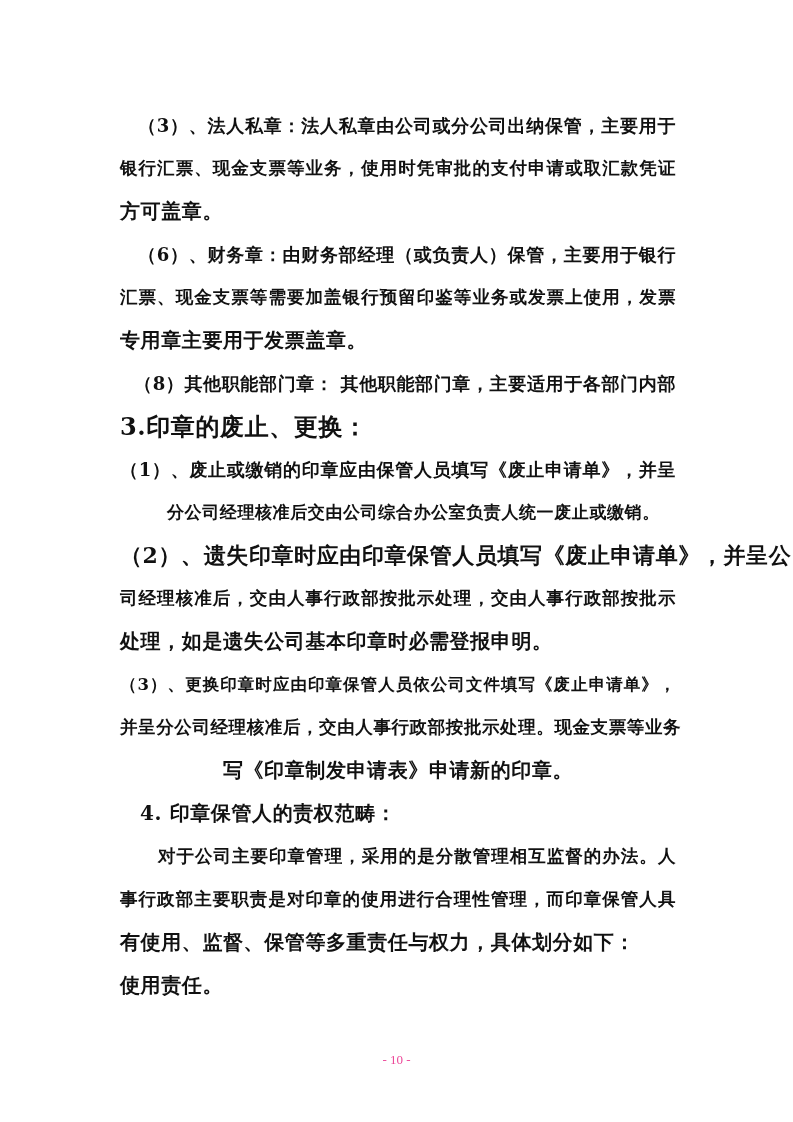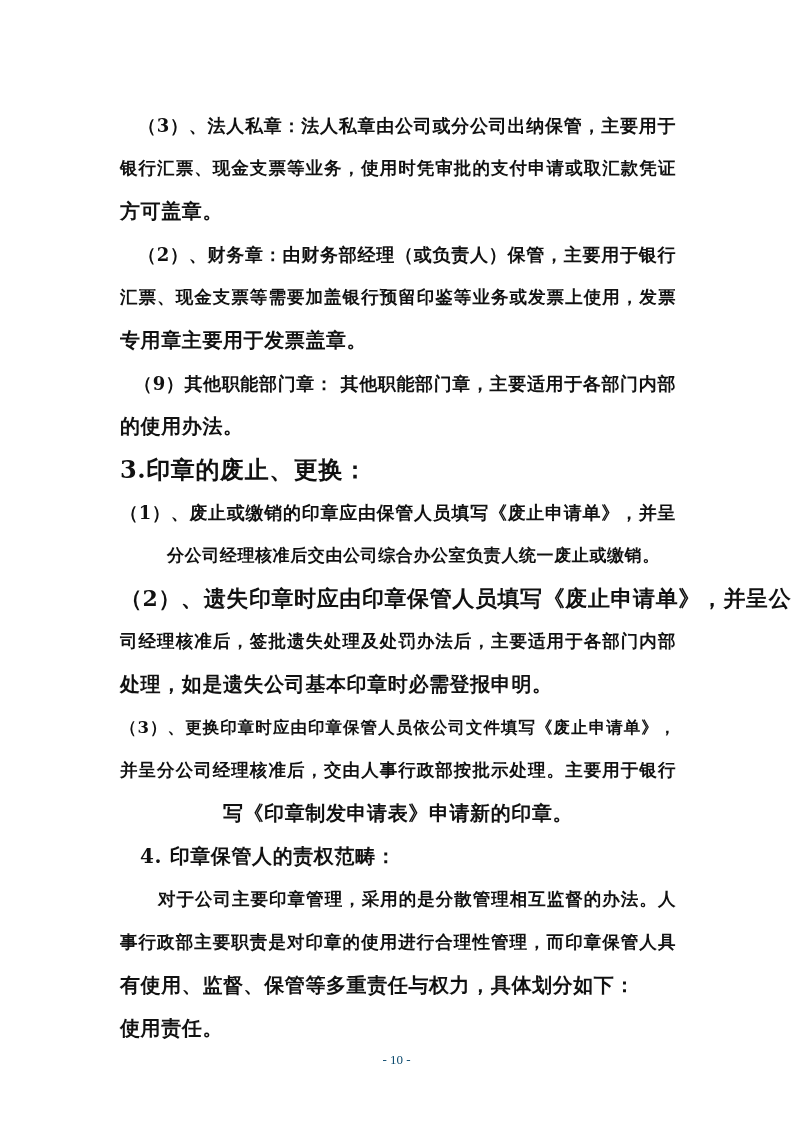--- a/index.html
+++ b/index.html
@@ -42,45 +42,44 @@
       text-align-last: justify;
     }
     .page-number {
       position: absolute;
       left: 0;
       width: 793px;
       top: 1040px;
       text-align: center;
       font-size: 13px;
       font-family: "Liberation Serif", "DejaVu Serif", serif;
-      color: #0c4a6e;
+      color: #ec4899;
     }
   </style>
 </head>
 <body>
 
 <div class="page">
   <div class="body-text" id="body-text">
 
     <div class="line justify" style="padding-left: 18px; white-space: nowrap; font-size: 18px;">（3）、法人私章：法人私章由公司或分公司出纳保管，主要用于</div>
     <div class="line justify" style="white-space: nowrap; font-size: 17.5px;">银行汇票、现金支票等业务，使用时凭审批的支付申请或取汇款凭证</div>
     <div class="line" style="white-space: nowrap; font-size: 20px;">方可盖章。</div>
-    <div class="line justify" style="padding-left: 18px; white-space: nowrap; font-size: 18px;">（2）、财务章：由财务部经理（或负责人）保管，主要用于银行</div>
+    <div class="line justify" style="padding-left: 18px; white-space: nowrap; font-size: 18px;">（6）、财务章：由财务部经理（或负责人）保管，主要用于银行</div>
     <div class="line justify" style="white-space: nowrap; font-size: 17.5px;">汇票、现金支票等需要加盖银行预留印鉴等业务或发票上使用，发票</div>
     <div class="line" style="white-space: nowrap; font-size: 20px;">专用章主要用于发票盖章。</div>
-    <div class="line justify" style="padding-left: 14px; white-space: nowrap; font-size: 18px;">（9）其他职能部门章：  其他职能部门章，主要适用于各部门内部</div>
-    <div class="line" style="white-space: nowrap; font-size: 20px;">的使用办法。</div>
+    <div class="line justify" style="padding-left: 14px; white-space: nowrap; font-size: 18px;">（8）其他职能部门章：  其他职能部门章，主要适用于各部门内部</div>
     <div class="line" style="white-space: nowrap; font-size: 24px;">3.印章的废止、更换：</div>
     <div class="line justify" style="white-space: nowrap; font-size: 18px;">（1）、废止或缴销的印章应由保管人员填写《废止申请单》，并呈</div>
     <div class="line" style="white-space: nowrap; font-size: 17px; margin-left: 47px;">分公司经理核准后交由公司综合办公室负责人统一废止或缴销。</div>
     <div class="line justify" style="white-space: nowrap; font-size: 22px;">（2）、遗失印章时应由印章保管人员填写《废止申请单》，并呈公</div>
-    <div class="line justify" style="white-space: nowrap; font-size: 17.5px;">司经理核准后，签批遗失处理及处罚办法后，主要适用于各部门内部</div>
+    <div class="line justify" style="white-space: nowrap; font-size: 17.5px;">司经理核准后，交由人事行政部按批示处理，交由人事行政部按批示</div>
     <div class="line" style="white-space: nowrap; font-size: 20px;">处理，如是遗失公司基本印章时必需登报申明。</div>
     <div class="line justify" style="white-space: nowrap; font-size: 16.5px;">（3）、更换印章时应由印章保管人员依公司文件填写《废止申请单》，</div>
-    <div class="line justify" style="white-space: nowrap; font-size: 17.5px;">并呈分公司经理核准后，交由人事行政部按批示处理。主要用于银行</div>
+    <div class="line justify" style="white-space: nowrap; font-size: 17.5px;">并呈分公司经理核准后，交由人事行政部按批示处理。现金支票等业务</div>
     <div class="line" style="white-space: nowrap; font-size: 20px; text-align: center;">写《印章制发申请表》申请新的印章。</div>
     <div class="line" style="padding-left: 20px; white-space: nowrap; font-size: 20px;">4. 印章保管人的责权范畴：</div>
     <div class="line justify" style="padding-left: 38px; white-space: nowrap; font-size: 17.5px;">对于公司主要印章管理，采用的是分散管理相互监督的办法。人</div>
     <div class="line justify" style="white-space: nowrap; font-size: 17.5px;">事行政部主要职责是对印章的使用进行合理性管理，而印章保管人具</div>
     <div class="line" style="white-space: nowrap; font-size: 20px;">有使用、监督、保管等多重责任与权力，具体划分如下：</div>
     <div class="line" style="white-space: nowrap; font-size: 20px;">使用责任。</div>
   </div>
 
   <div class="page-number">- 10 -</div>
 </div>

